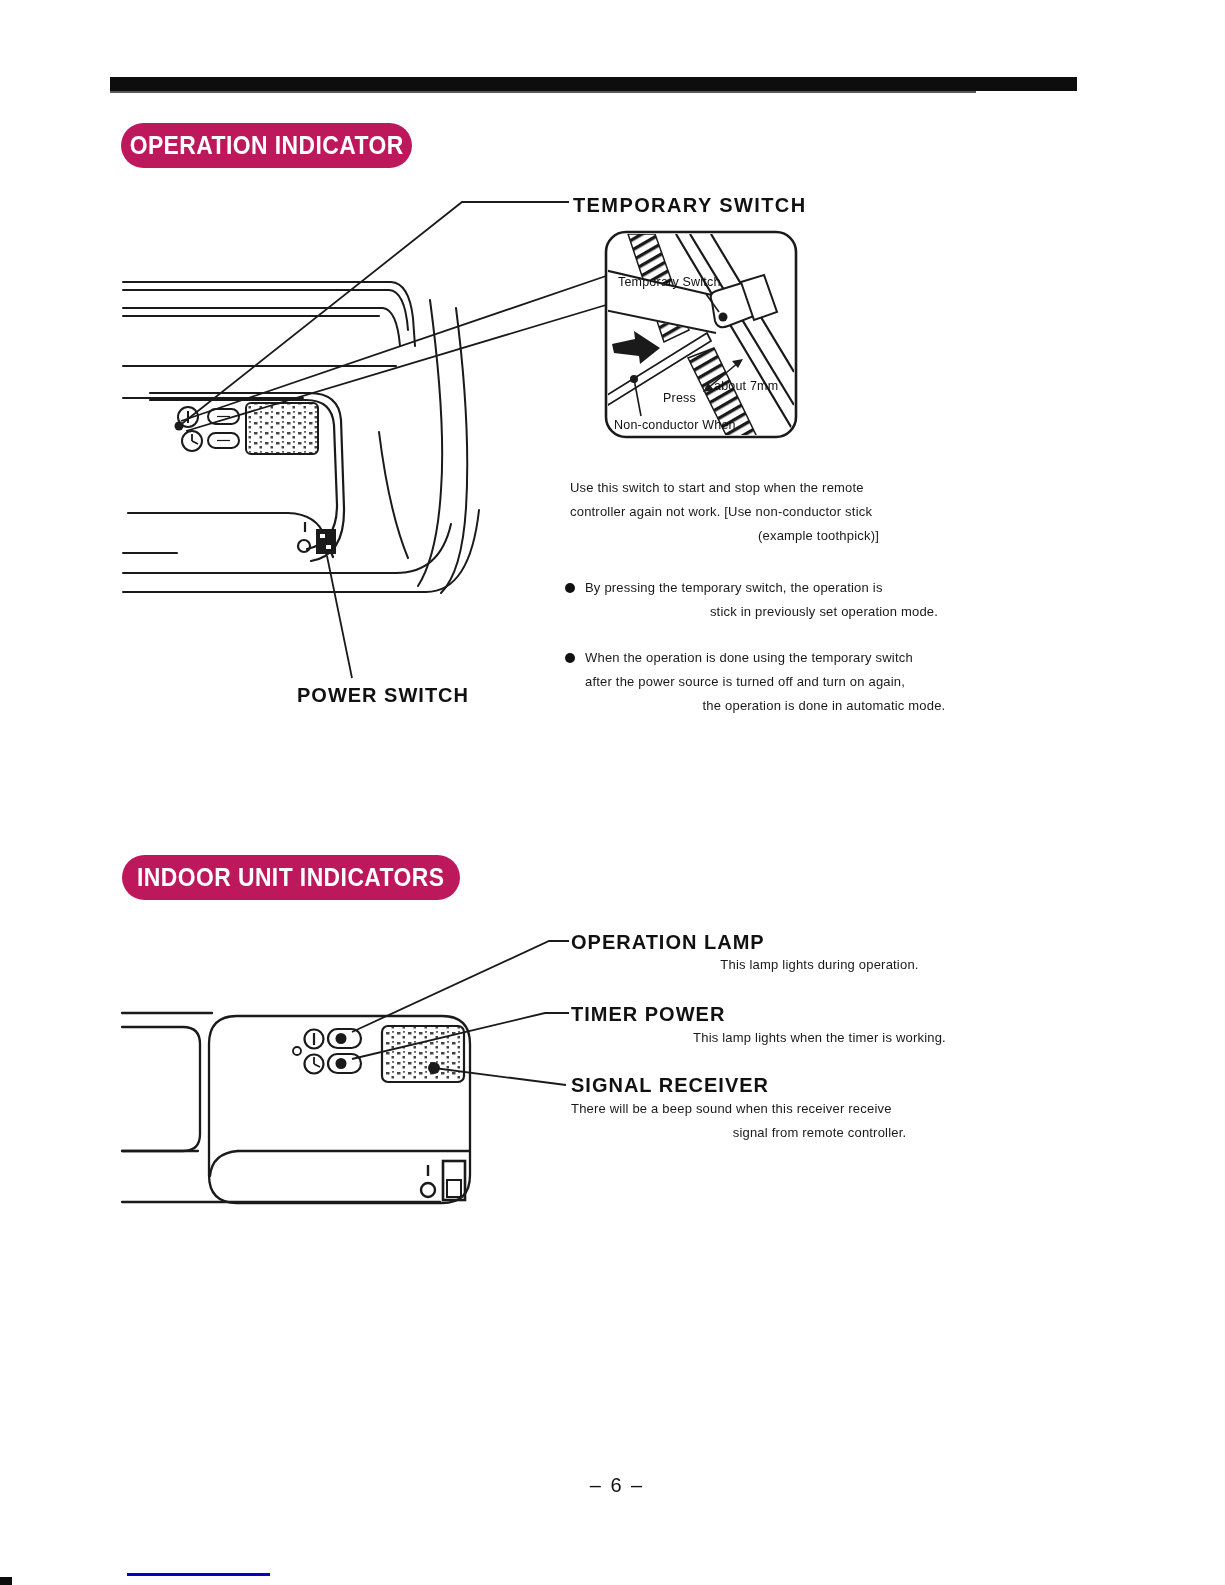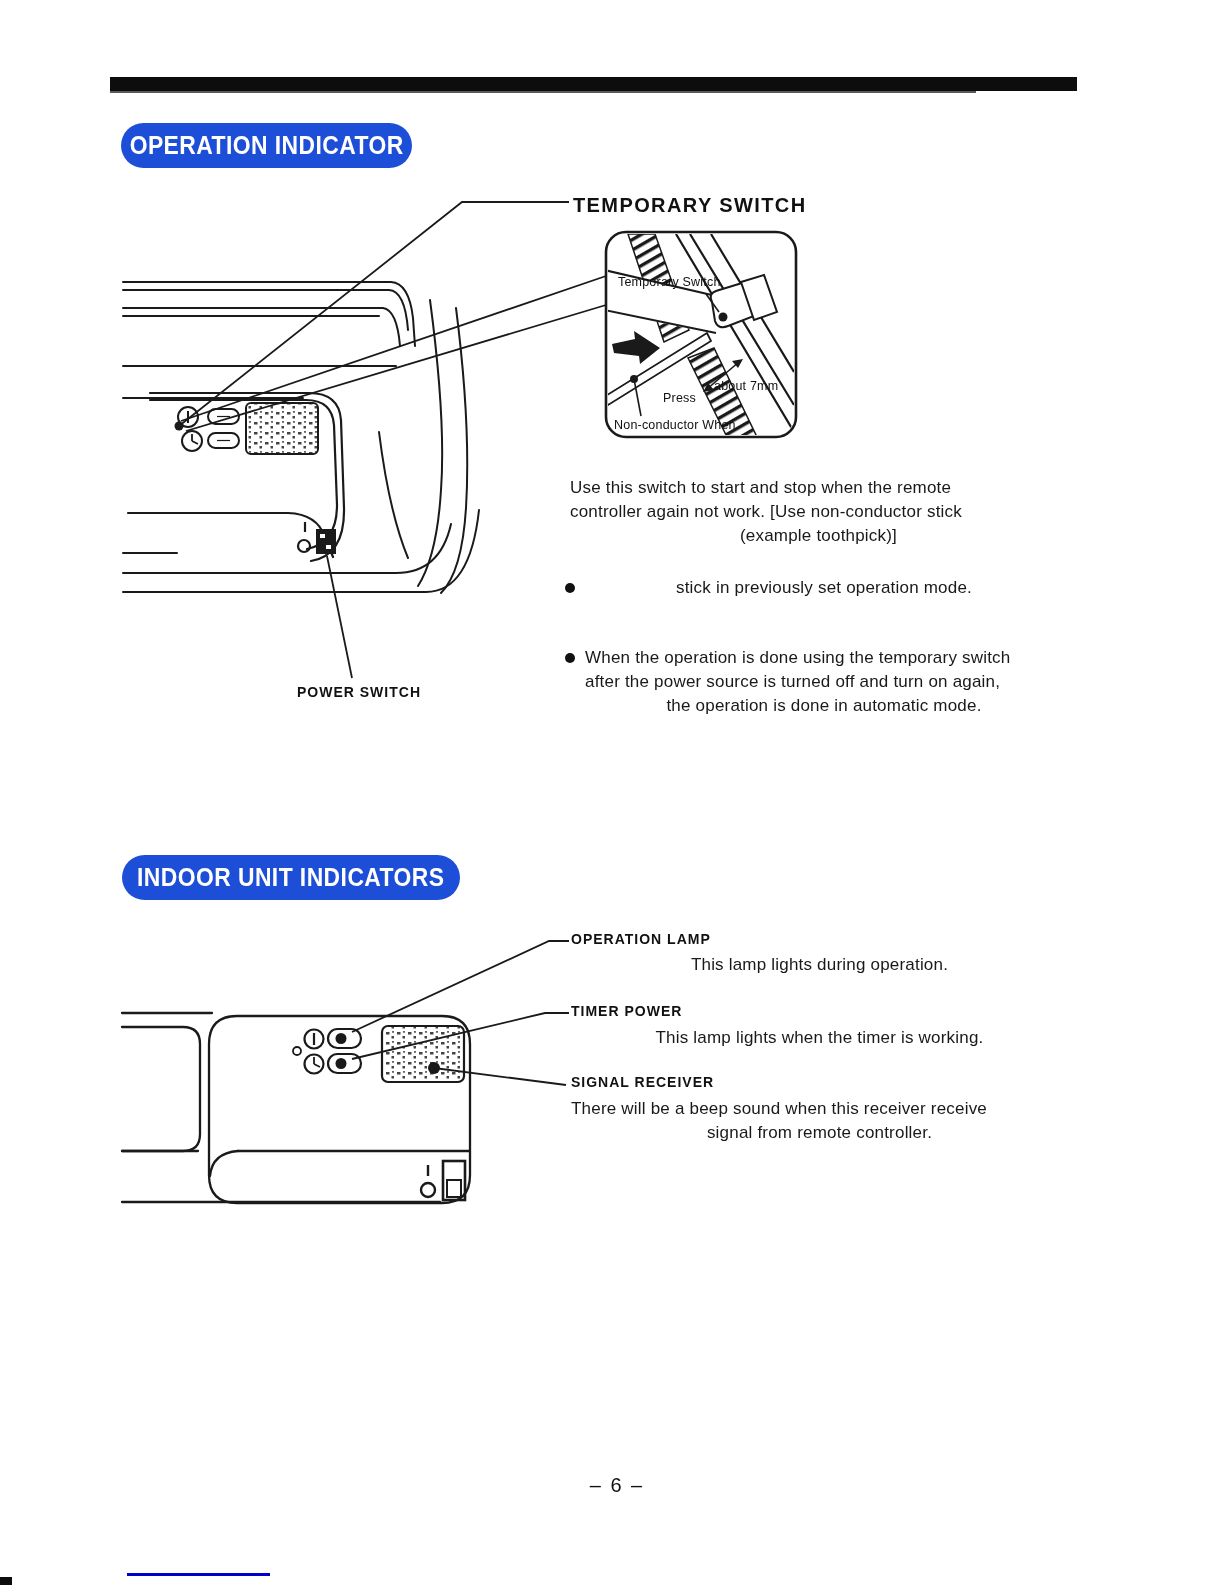--- a/index.html
+++ b/index.html
@@ -5,29 +5,29 @@
   html,body{margin:0;padding:0;background:#e8e8e8;}
   .page{
     position:relative;width:1225px;height:1585px;background:#ffffff;
     font-family:"Liberation Sans", sans-serif;color:#1a1a1a;overflow:hidden;
     margin:0 auto;
   }
   .abs{position:absolute;}
   .toprule{background:#0d0d0d;}
   .toprule-shadow{background:#5a5a5a;}
   .badge{
-    background:#1d4ed8;color:#ffffff;border-radius:23px;
+    background:#be185d;color:#ffffff;border-radius:23px;
     display:flex;align-items:center;justify-content:center;
     font-weight:700;font-size:26px;letter-spacing:.5px;white-space:nowrap;
   }
   .badge span{display:inline-block;transform:scaleX(.88);}
   .lbl-bold{
-    font-weight:700;font-size:14px;letter-spacing:1px;white-space:nowrap;color:#111;
+    font-weight:700;font-size:20px;letter-spacing:1px;white-space:nowrap;color:#111;
   }
-  .bodytxt{font-size:17px;line-height:24px;letter-spacing:.2px;color:#191919;}
+  .bodytxt{font-size:13px;line-height:24px;letter-spacing:.2px;color:#191919;}
   .jline{text-align:justify;text-align-last:justify;height:24px;overflow:hidden;white-space:nowrap;}
   .jline::after{content:"";display:inline-block;width:100%;}
   .lline{text-align:center;height:24px;white-space:nowrap;}
   .bullet-dot{width:10px;height:10px;border-radius:50%;background:#111;}
   .inset-lbl{font-size:12.5px;letter-spacing:.2px;color:#111;white-space:nowrap;}
   .pagenum{font-size:20px;letter-spacing:2px;color:#111;text-align:center;}
   .blueline{background:#0000cc;}
   .cornermark{background:#0d0d0d;}
   svg{position:absolute;overflow:visible;}
   svg *{vector-effect:none;}
@@ -140,20 +140,21 @@
   <div class="abs inset-lbl" style="left:614px;top:418px;">Non-conductor When</div>
 
   <div class="abs bodytxt" style="left:570px;top:476px;width:497px;">
     <div class="jline">Use this switch to start and stop when the remote</div>
     <div class="jline">controller again not work. [Use non-conductor stick</div>
     <div class="lline">(example toothpick)]</div>
   </div>
 
   <div class="abs bullet-dot" style="left:565px;top:583px;"></div>
   <div class="abs bodytxt" style="left:585px;top:576px;width:478px;">
+    <div class="jline">By pressing the temporary switch, the operation is</div>
     <div class="lline">stick in previously set operation mode.</div>
   </div>
 
   <div class="abs bullet-dot" style="left:565px;top:653px;"></div>
   <div class="abs bodytxt" style="left:585px;top:646px;width:478px;">
     <div class="jline">When the operation is done using the temporary switch</div>
     <div class="jline">after the power source is turned off and turn on again,</div>
     <div class="lline">the operation is done in automatic mode.</div>
   </div>
 

